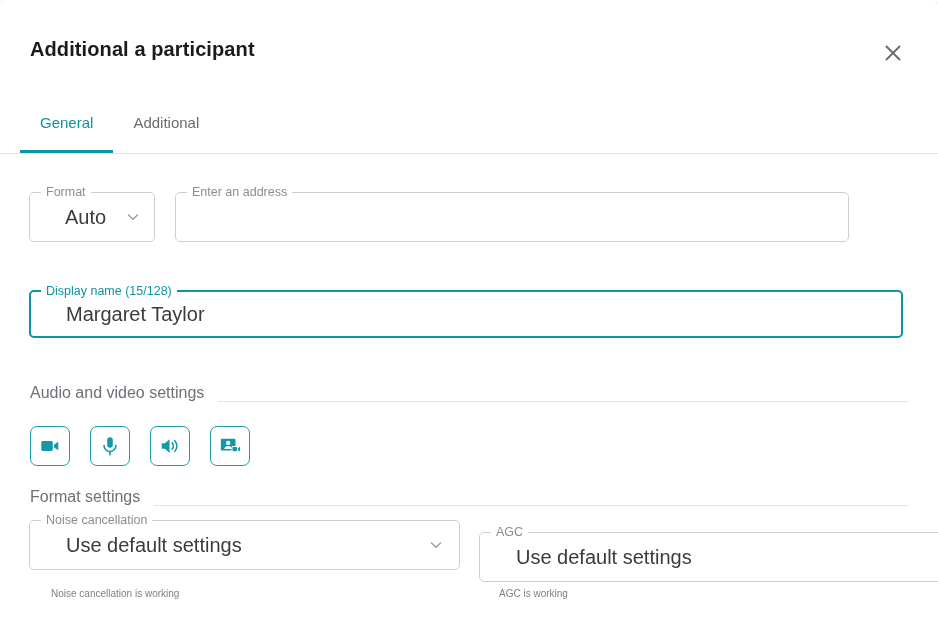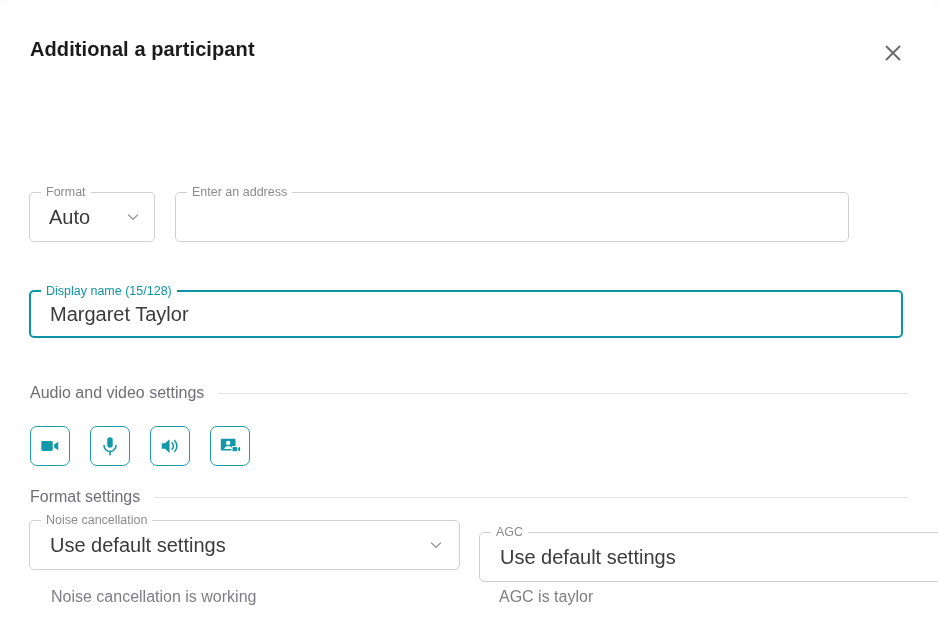--- a/index.html
+++ b/index.html
@@ -87,20 +87,21 @@
   
   .field {
     position: relative;
     box-sizing: border-box;
     height: 50px;
     border: 1px solid #cfcfcf;
     border-radius: 5px;
     background: #fff;
     display: flex;
     align-items: center;
+    padding-left: 16px;
   }
   .field.focused {
     border: 2px solid #0d94a4;
   }
   
   .field .lbl {
     position: absolute;
     top: -8px;
     left: 11px;
     padding: 0 5px;
@@ -153,21 +154,21 @@
     left: 29px;
     top: 290px;
     width: 874px;
     height: 48px;
   }
 
   
   .section {
     position: absolute;
     display: flex;
-    align-items: center;
+    align-items: flex-end;
     gap: 14px;
   }
   .section .stitle {
     font-size: 16px;
     color: #6f6f78;
     white-space: nowrap;
   }
   .section .sline {
     flex: 1;
     height: 1px;
@@ -207,21 +208,21 @@
   }
   .sel-agc {
     position: absolute;
     left: 479px;
     top: 532px;
     width: 494px;
   }
   .helper {
     position: absolute;
     top: 588px;
-    font-size: 16px;
+    font-size: 10px;
     color: #7e7e86;
   }
   .helper.noise { left: 51px; }
   .helper.agc { left: 499px; }
 </style>
 </head>
 <body>
 
 <div class="dialog">
 
@@ -229,20 +230,27 @@
     <div class="dlg-title">Additional a participant</div>
     <div class="close-btn">
       <span>
         <svg width="22" height="22" viewBox="0 0 22 22">
           <path d="M4.5 4.5 L17.5 17.5 M17.5 4.5 L4.5 17.5" stroke="#6a6a6a" stroke-width="1.9" stroke-linecap="round"></path>
         </svg>
       </span>
     </div>
   </div>
 
+  <div class="tabs">
+    <div class="tab active">
+      <span>General</span>
+    </div><div class="tab">
+      <span>Additional</span>
+    </div>
+  </div>
 
   <div class="field row-format">
     <span class="lbl">Format</span>
     <span class="val">Auto</span>
     <span class="caret">
       <svg width="14" height="14" viewBox="0 0 14 14">
         <path d="M2.5 5 L7 9.3 L11.5 5" fill="none" stroke="#9a9a9a" stroke-width="1.3" stroke-linecap="round" stroke-linejoin="round"></path>
       </svg>
     </span>
   </div>
@@ -319,15 +327,15 @@
 
   <div class="field sel-agc">
     <span class="lbl">AGC</span>
     <span class="val">Use default settings</span>
     <span class="caret">
       <svg width="14" height="14" viewBox="0 0 14 14">
         <path d="M2.5 5 L7 9.3 L11.5 5" fill="none" stroke="#9a9a9a" stroke-width="1.3" stroke-linecap="round" stroke-linejoin="round"></path>
       </svg>
     </span>
   </div>
-  <div class="helper agc">AGC is taylor</div>
+  <div class="helper agc">AGC is working</div>
 
 </div>
 
 </body></html>

